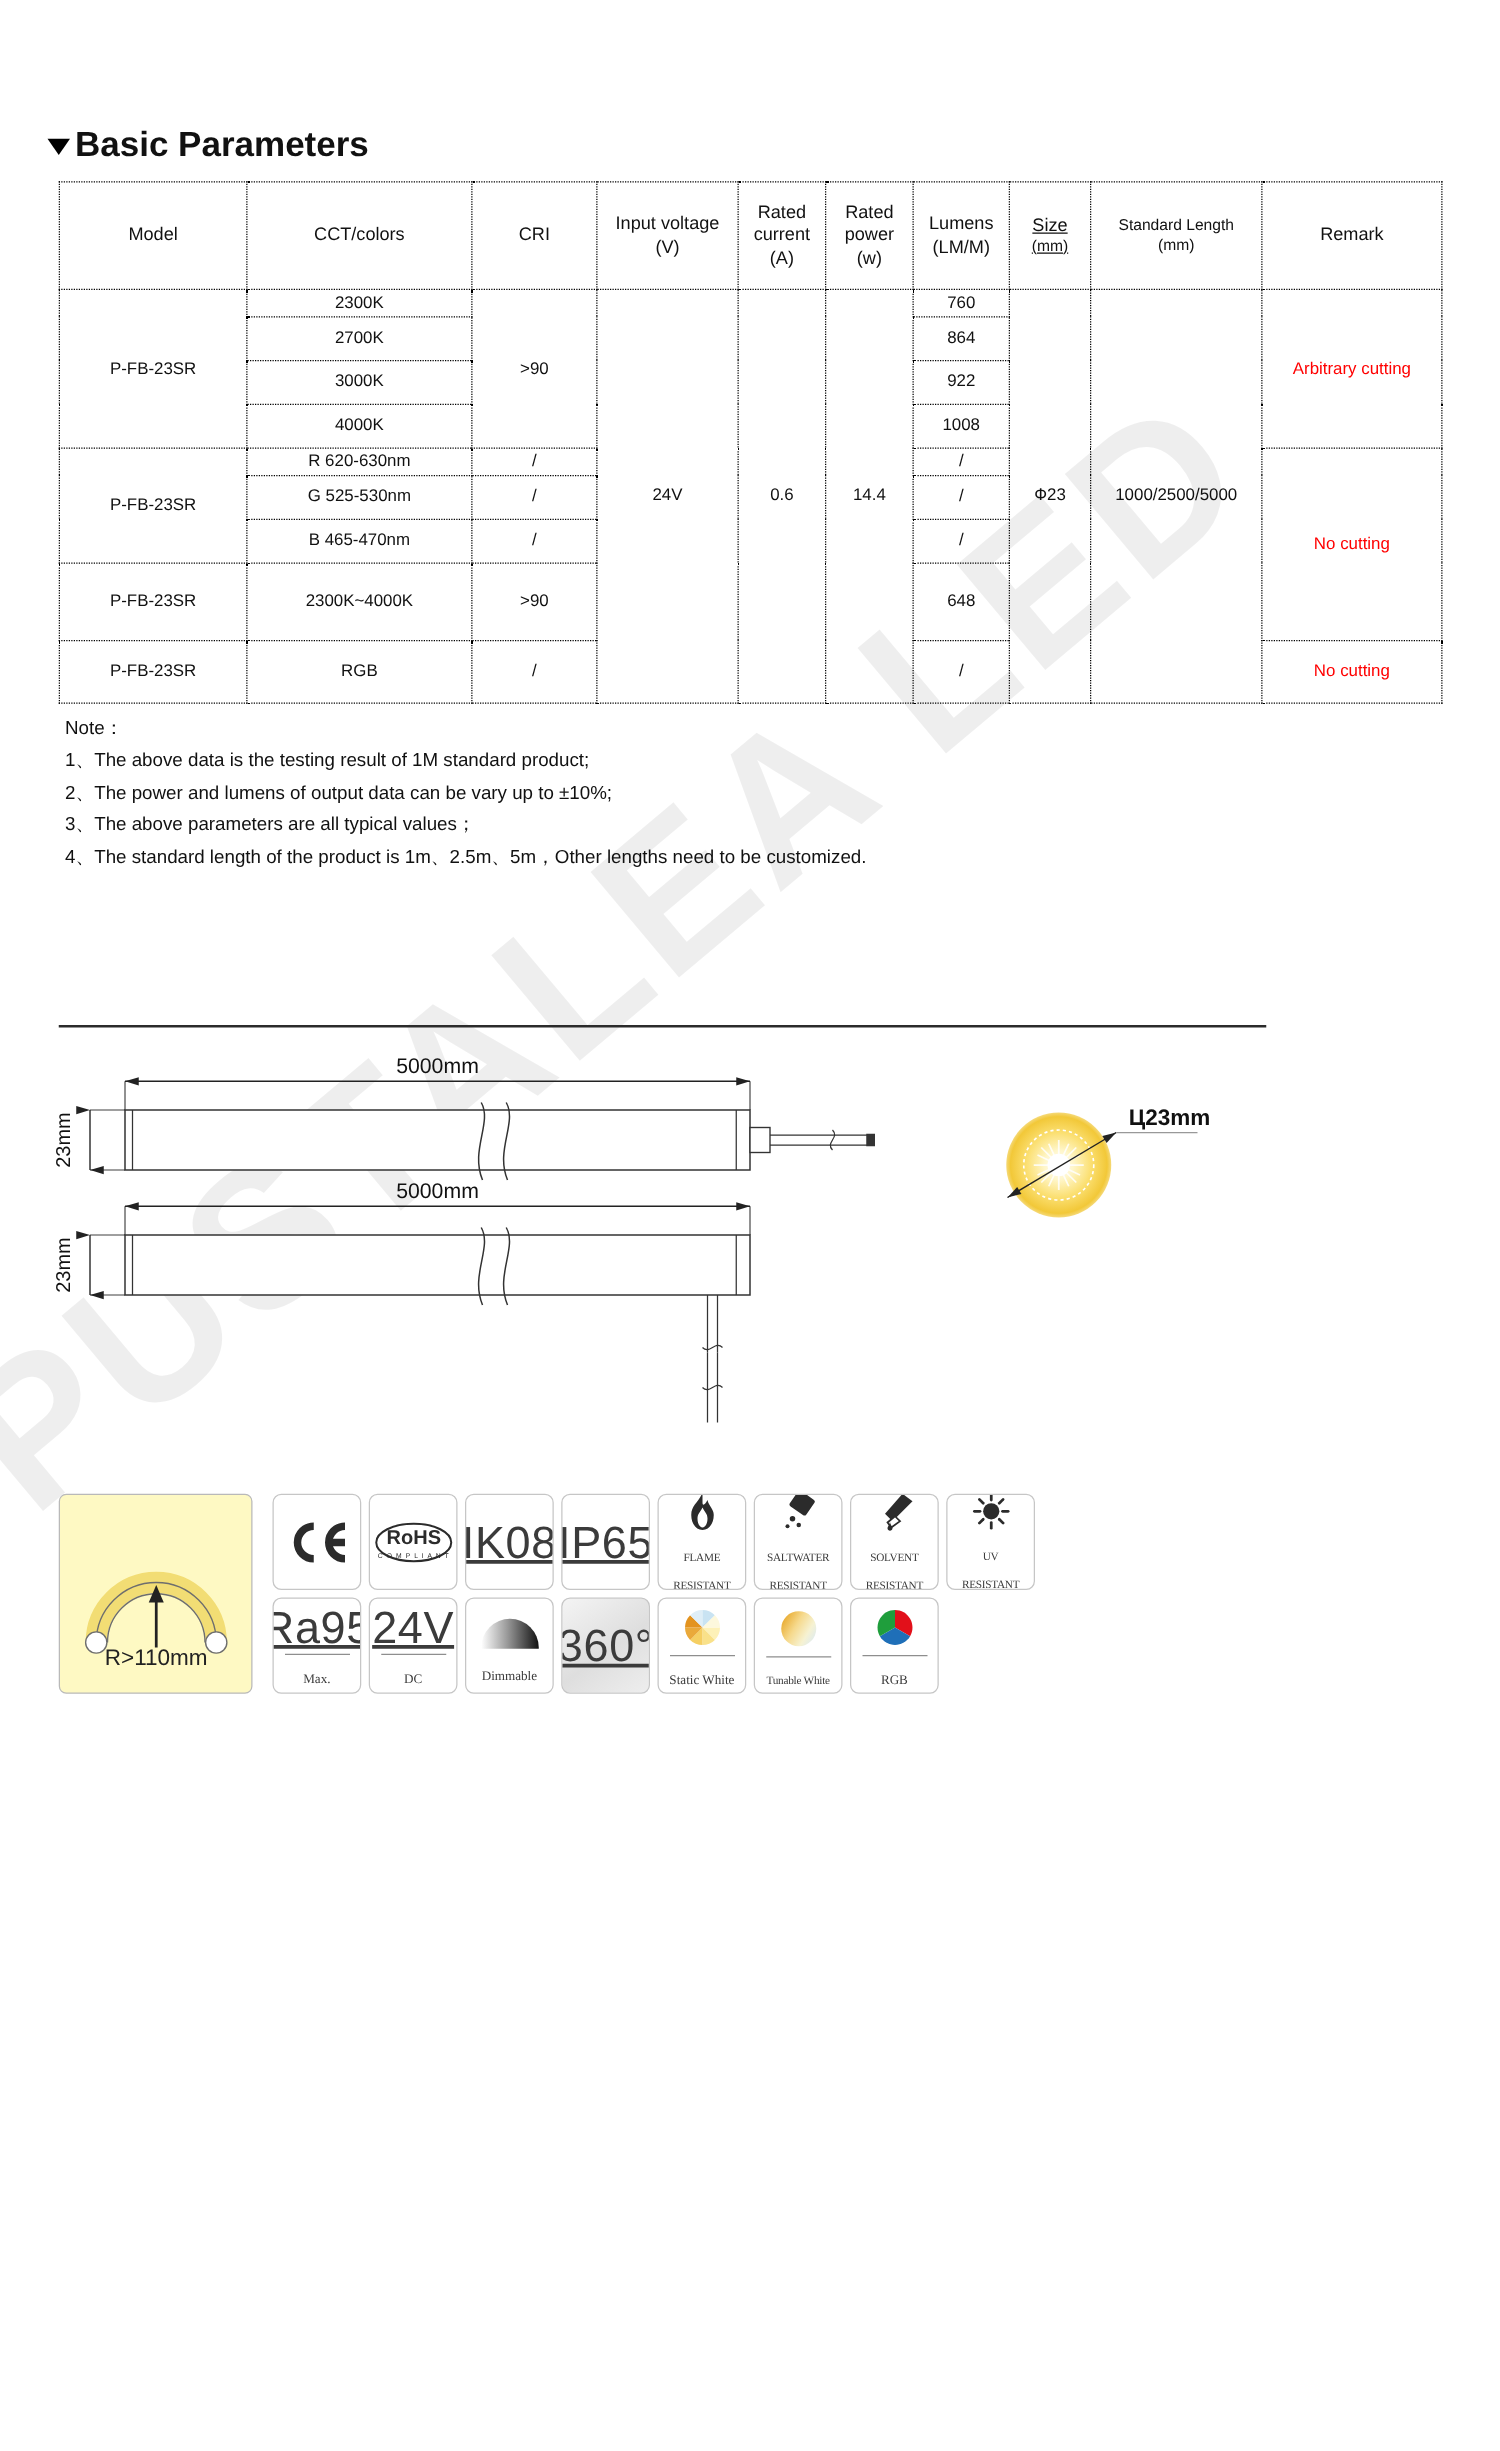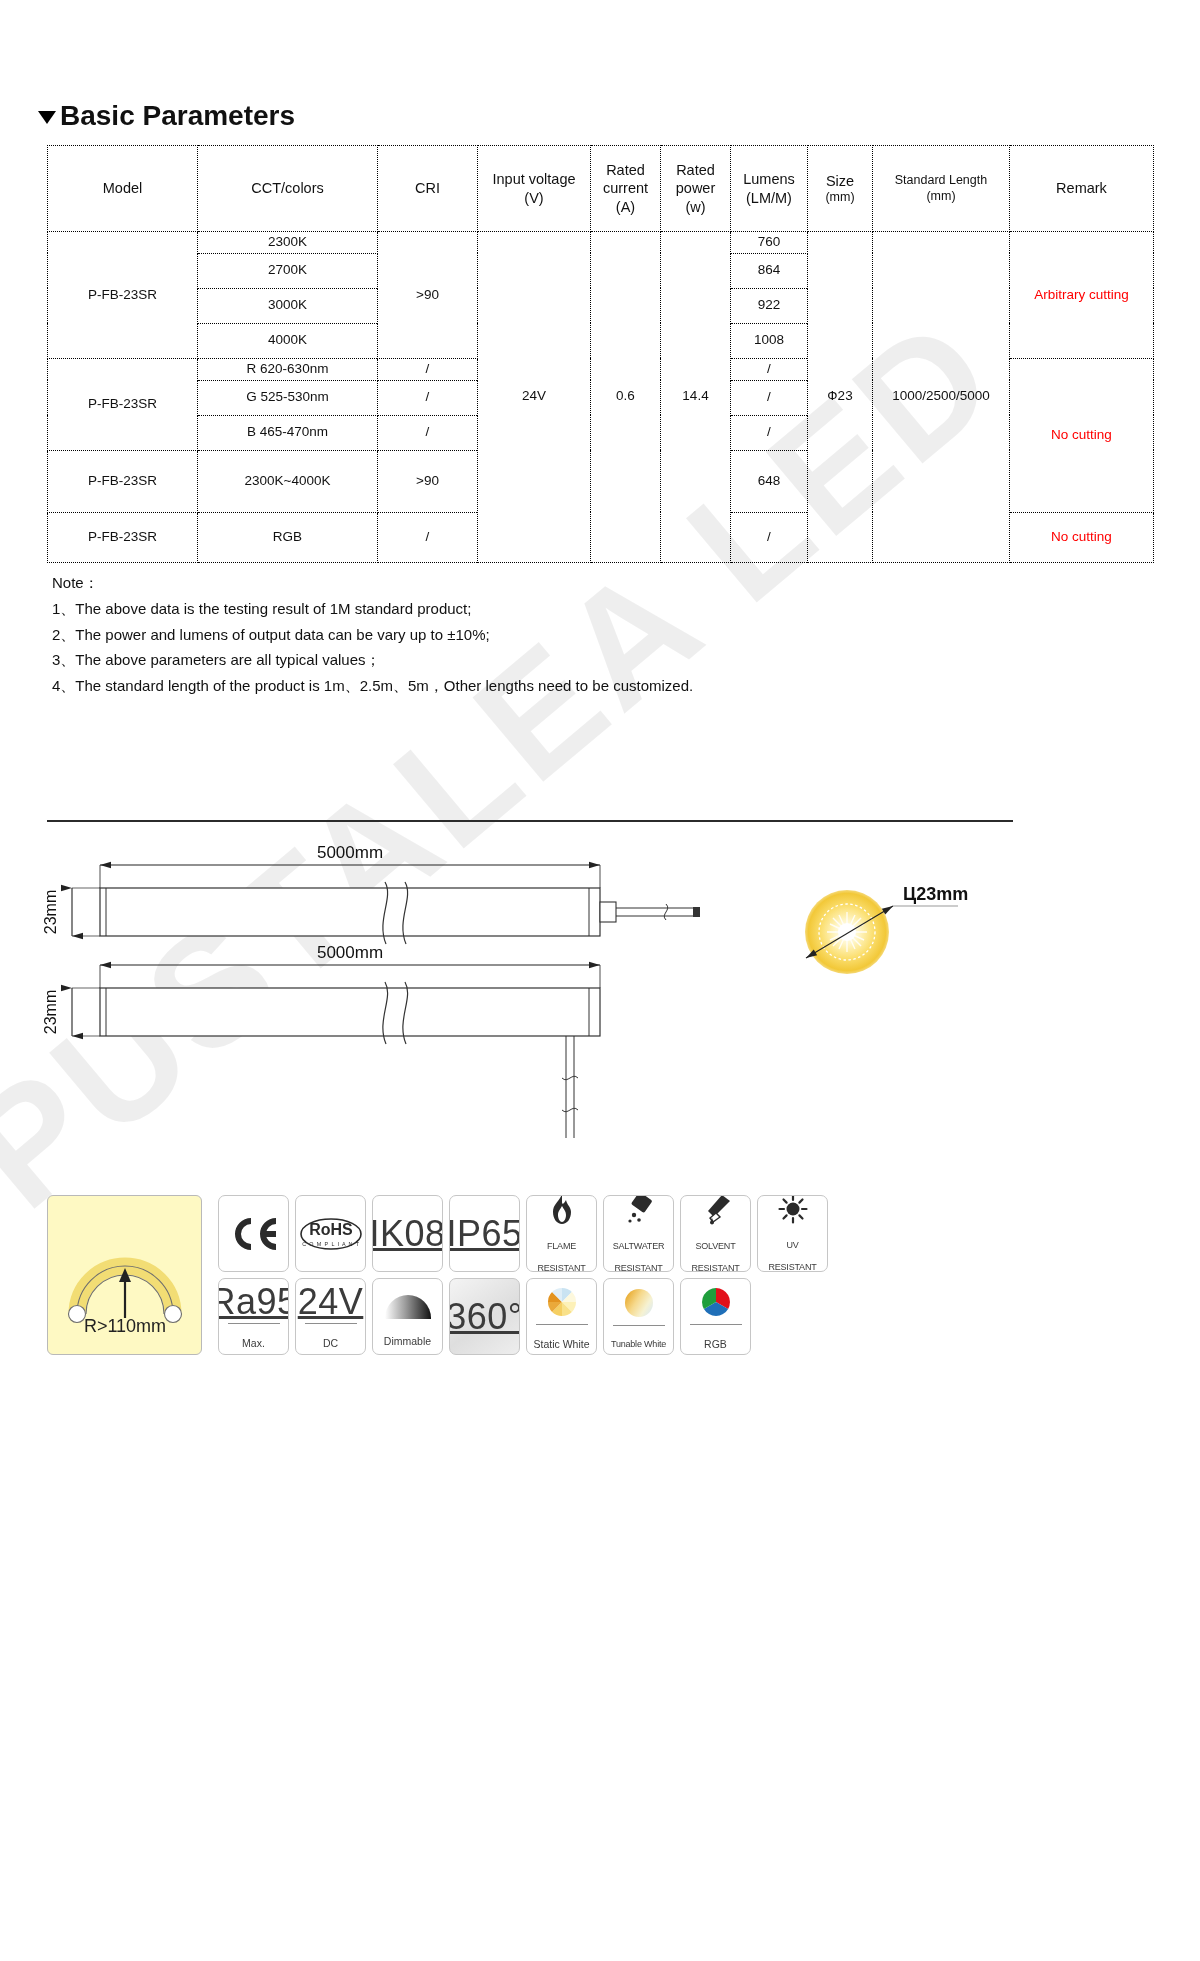--- a/index.html
+++ b/index.html
@@ -72,21 +72,21 @@
   }
   #param-table thead td { height:86px; font-size:14.5px; }
   .hdr-small { font-size:12.5px; }
   .c-model   { width:150px; }
   .c-cct     { width:180px; }
   .c-cri     { width:100px; }
   .c-iv      { width:113px; }
   .c-rc      { width:70px;  }
   .c-rp      { width:70px;  }
   .c-lm      { width:77px;  }
-  .c-size    { width:65px;  }
+  .c-size    { width:65px;text-decoration:underline;  }
   .c-sl      { width:137px; }
   .c-remark  { width:144px; }
   .red { color:#ff0000; }
   .h-small { height:35px; }
 
   
   #note {
     position:absolute;
     left:52px; top:570px;
     font-size:15px;
@@ -152,20 +152,21 @@
     letter-spacing:0.5px;
     line-height:1;
     color:#3b3b3b;
     text-decoration:underline;
   }
   .badge .cap {
     font-size:10.5px;
     color:#3b3b3b;
     line-height:1.1;
     margin-top:12px;
+    font-family:Liberation Serif, serif;
   }
   .badge .cap.tiny { font-size:9px; letter-spacing:-0.2px; }
   .badge .rule {
     width:52px; height:1px; background:#8e8e8e; margin:3px 0 2px;
   }
   .badge .icon-wrap {
     display:flex; align-items:center; justify-content:center;
     height:38px;
   }
   .badge.gray {

